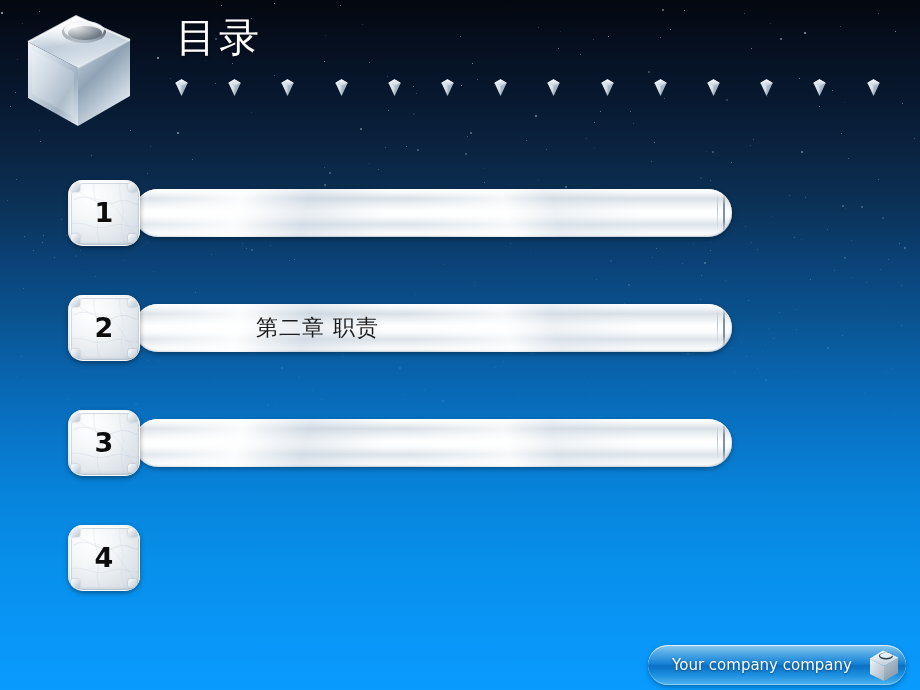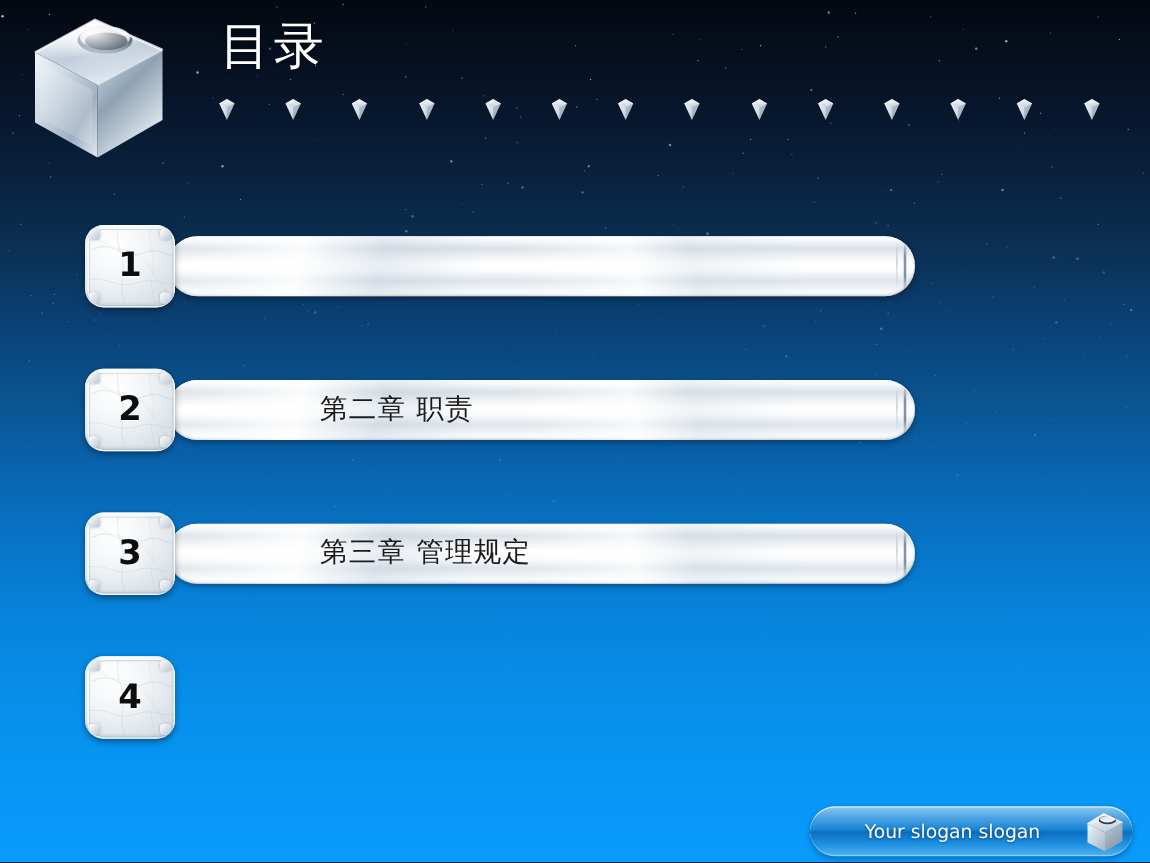--- a/index.html
+++ b/index.html
@@ -962,21 +962,20 @@
           <div class="badge-corner bc-bl"></div>
           <div class="badge-corner bc-br"></div>
           <div class="badge-num">2</div>
         </div>
       </div>
       <div class="toc-row" style="top: 410px;">
         <div class="bar">
           <div class="bar-sheen"></div>
           <div class="bar-cap"></div>
           <div class="bar-cap2"></div>
-          <div class="bar-text">第三章  管理规定</div>
         </div>
         <div class="badge">
           <svg class="badge-veins" viewBox="0 0 72 66">
             <path d="M6,20 C22,10 30,30 48,22 C60,17 66,26 70,24" fill="none" stroke="#a9bac9" stroke-width="0.9" opacity="0.55"></path>
             <path d="M2,44 C18,40 24,52 42,46 C56,41 64,50 71,46" fill="none" stroke="#a9bac9" stroke-width="0.8" opacity="0.45"></path>
             <path d="M26,3 C24,20 34,28 30,44 C27,55 33,60 31,65" fill="none" stroke="#b3c2cf" stroke-width="0.8" opacity="0.5"></path>
             <path d="M52,2 C50,18 58,26 54,40 C51,52 57,58 56,65" fill="none" stroke="#b3c2cf" stroke-width="0.7" opacity="0.4"></path>
             <path d="M8,8 C20,24 40,14 52,34 C60,48 66,52 70,60" fill="none" stroke="#aebdca" stroke-width="0.7" opacity="0.4"></path>
           </svg>
           <div class="badge-ring"></div>
@@ -1000,21 +999,21 @@
           <div class="badge-corner bc-tl"></div>
           <div class="badge-corner bc-tr"></div>
           <div class="badge-corner bc-bl"></div>
           <div class="badge-corner bc-br"></div>
           <div class="badge-num">4</div>
         </div>
       </div>
     </div>
 
   <div class="footer-bar">
-    <div class="footer-text">Your slogan slogan</div>
+    <div class="footer-text">Your company company</div>
     <div class="footer-cube">
       <svg viewBox="0 0 36 36" width="36" height="36">
         <defs>
           <linearGradient id="fcTop" x1="0" y1="0" x2="0.3" y2="1">
             <stop offset="0%" stop-color="#ffffff"></stop>
             <stop offset="100%" stop-color="#c3d0dc"></stop>
           </linearGradient>
           <linearGradient id="fcLeft" x1="0" y1="0" x2="1" y2="1">
             <stop offset="0%" stop-color="#eef3f8"></stop>
             <stop offset="100%" stop-color="#a7b7c6"></stop>

